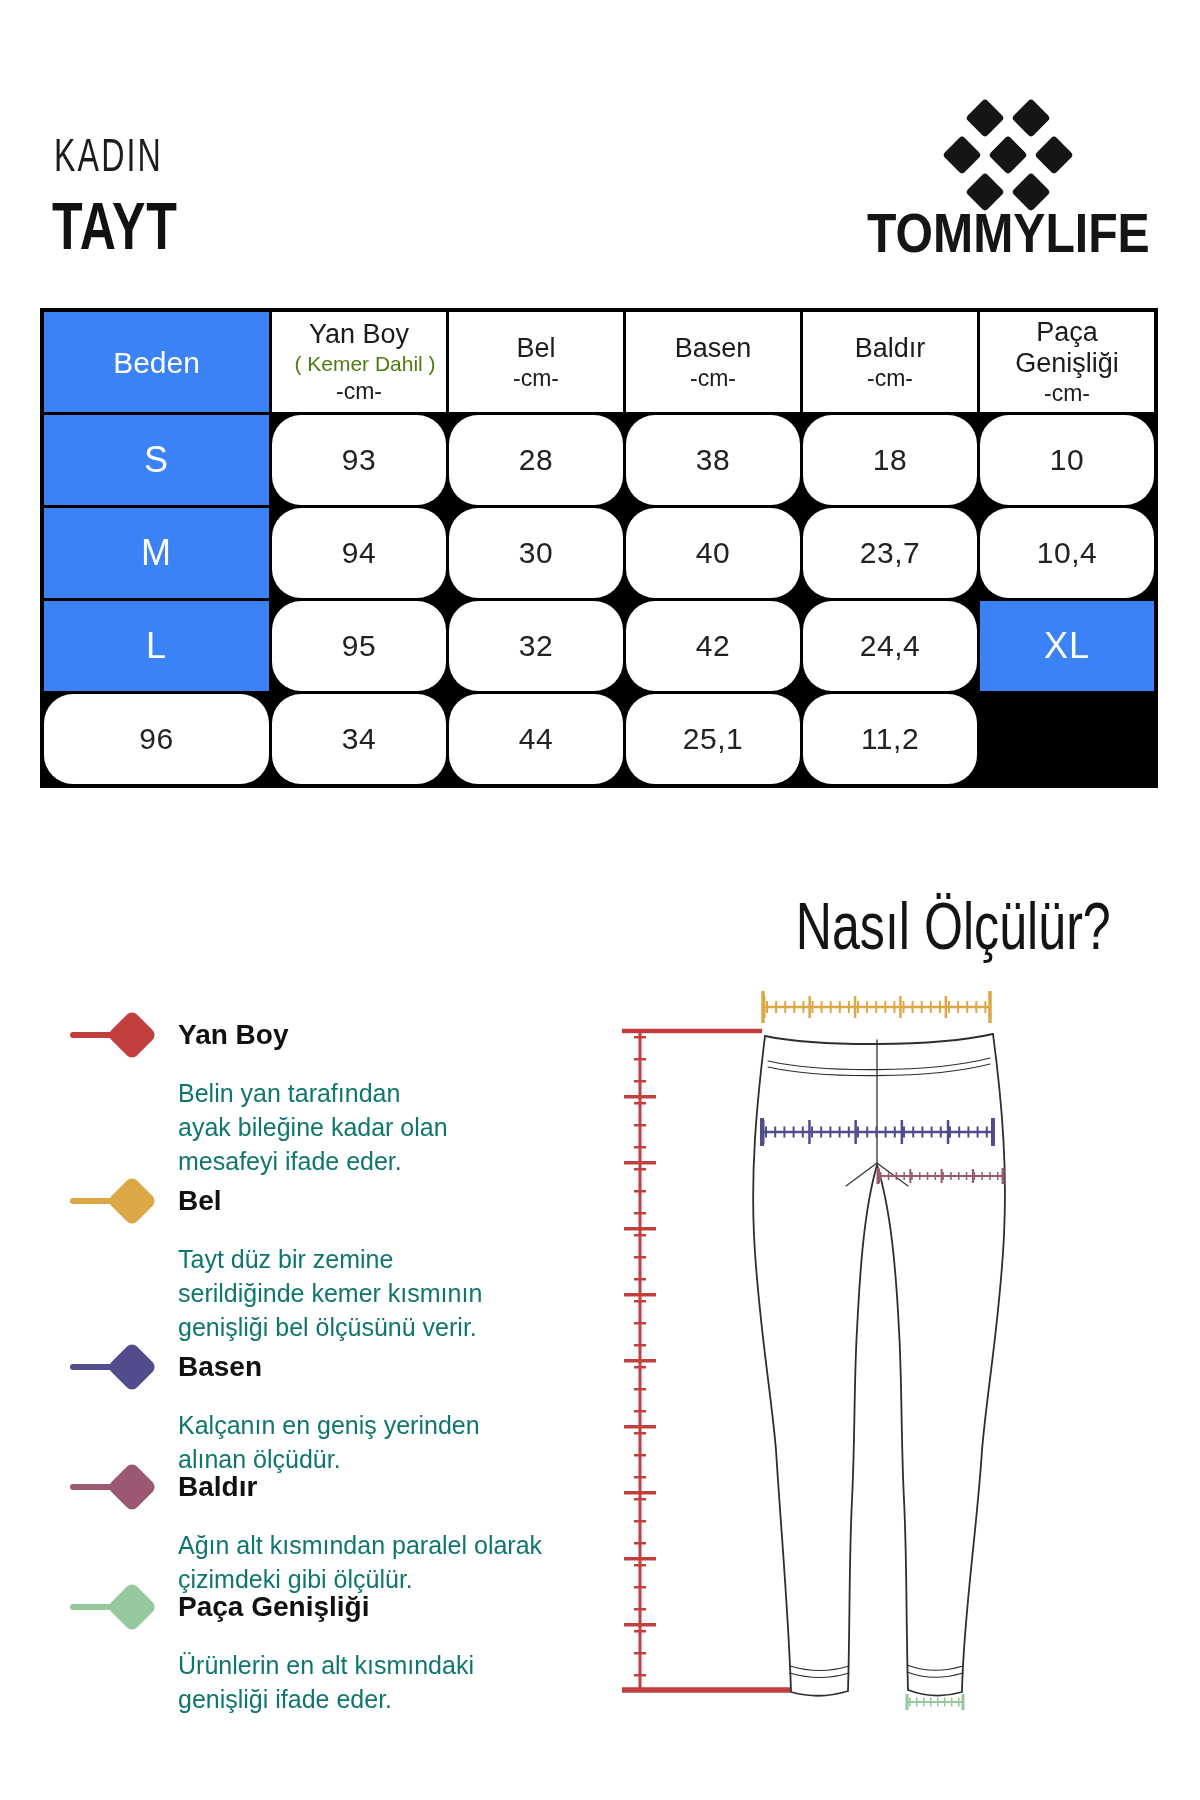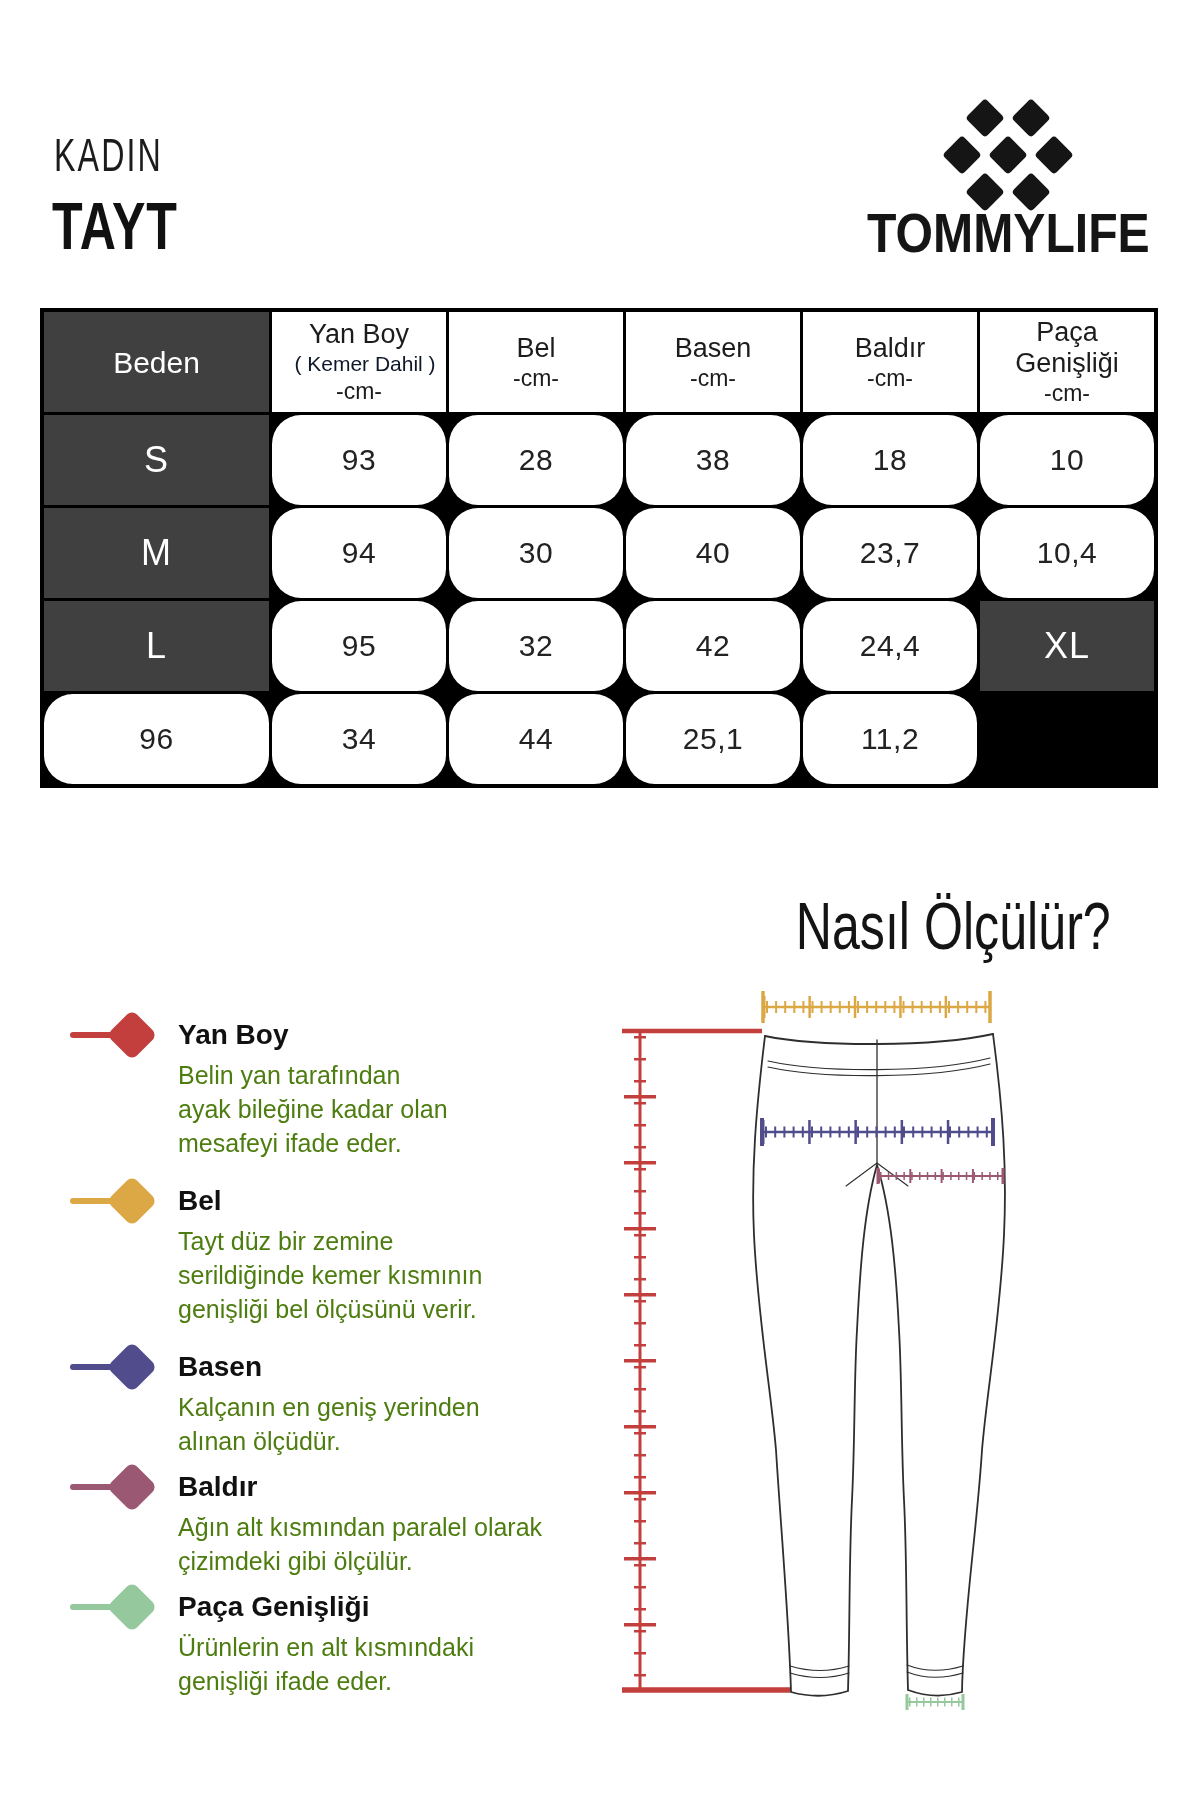--- a/index.html
+++ b/index.html
@@ -27,23 +27,23 @@
   .size-table{
     position:absolute;left:40px;top:308px;width:1118px;height:480px;
     box-sizing:border-box;border:4px solid #000;background:#000;
     display:grid;grid-template-columns:225px repeat(5,174px);
     grid-template-rows:100px repeat(4,90px);gap:3px;
   }
   .cell{
     background:#fff;display:flex;flex-direction:column;align-items:center;justify-content:center;
     text-align:center;
   }
-  .cell.dark{background:#404040;color:#fff;}
+  .cell.dark{background:#3b82f6;color:#fff;}
   .h-label{font-size:27px;color:#1c1c1c;line-height:31px;padding:0 8px;}
-  .h-sub{font-size:21px;color:#0f172a;line-height:27px;margin-left:12px;}
+  .h-sub{font-size:21px;color:#4d7c0f;line-height:27px;margin-left:12px;}
   .h-unit{font-size:23px;color:#1c1c1c;line-height:28px;}
   .cell.dark .h-label{color:#fff;font-size:30px;}
   .size-cell{font-size:36px;font-weight:400;letter-spacing:1px;}
   .val-cell{font-size:30px;color:#222;letter-spacing:.5px;border-radius:29px;}
   
   .section-title{
     position:absolute;left:0;top:888px;width:1160px;text-align:right;
     font-size:66px;font-weight:500;color:#141414;white-space:nowrap;
   }
   .section-title>span{display:inline-block;transform:scaleX(.76);transform-origin:center;}
@@ -52,21 +52,21 @@
   .legend-icon{position:absolute;left:0;top:0;width:108px;height:38px;}
   .legend-icon .tail{
     position:absolute;left:0;top:16px;width:46px;height:6px;border-radius:3px;background:#999;
   }
   .legend-icon .diamond{
     position:absolute;left:44px;top:1px;width:36px;height:36px;border-radius:7px;
     background:#999;transform:rotate(45deg);
   }
   .legend-text{margin-left:108px;}
   .legend-title{font-size:28px;font-weight:700;color:#111;line-height:38px;}
-  .legend-desc{font-size:25px;color:#4d7c0f;line-height:34px;margin-top:4px;}
+  .legend-desc{font-size:25px;color:#0f766e;line-height:34px;margin-top:22px;}
   
   .drawing{position:absolute;left:0;top:0;pointer-events:none;}
 </style>
 </head>
 <body>
 
 <svg class="drawing" width="1200" height="1800" viewBox="0 0 1200 1800">
 
   <g fill="#151515">
     <rect x="-14" y="-14" width="28" height="28" rx="4" transform="translate(985,118) rotate(45)"></rect>

